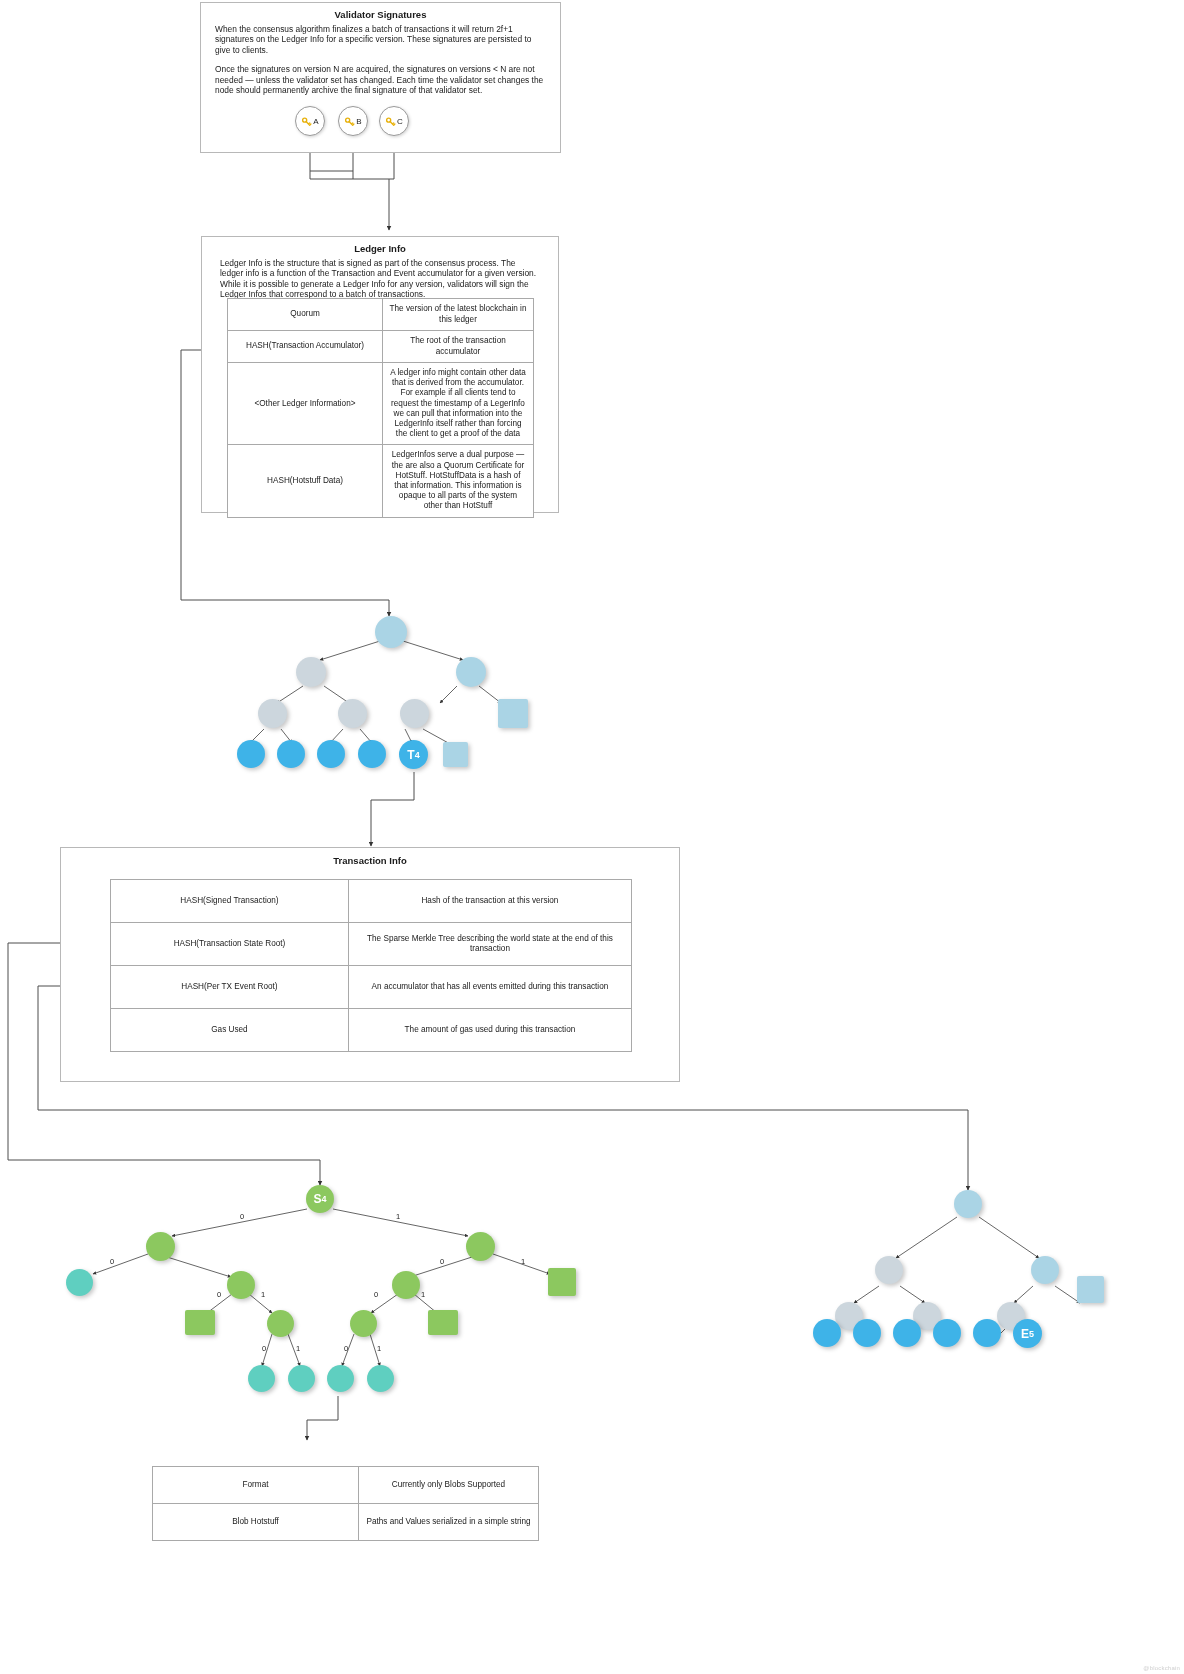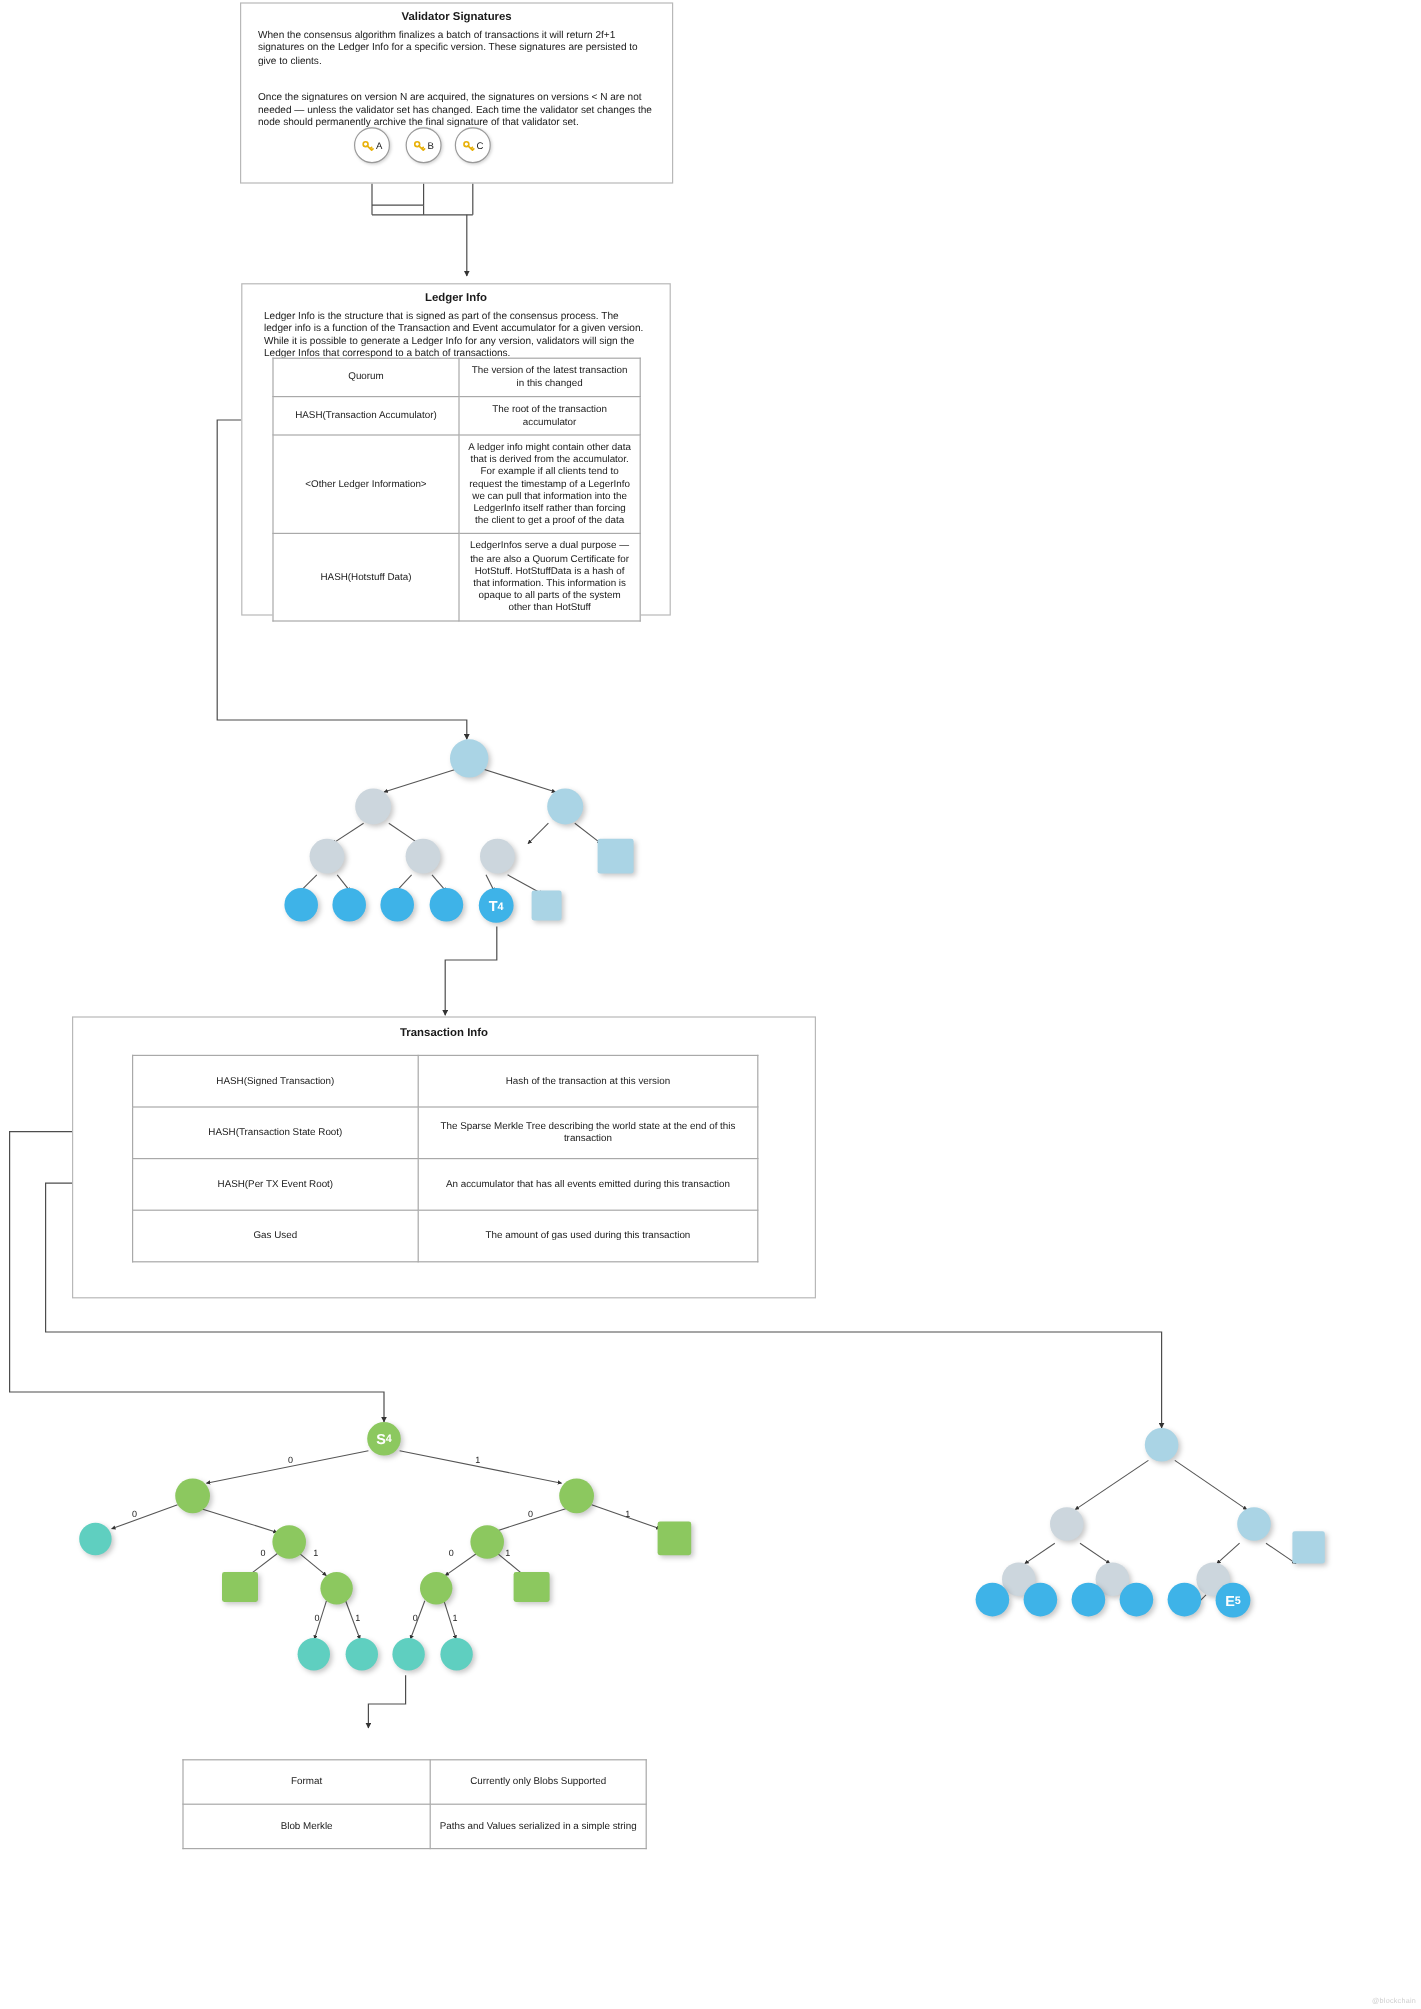--- a/index.html
+++ b/index.html
@@ -39,21 +39,21 @@
     font-size: 9.5px;
     line-height: 12px;
     margin-top: 6px;
   }
   .panel-para {
     font-size: 8.4px;
     line-height: 10.4px;
     margin: 3px 14px 0 14px;
     text-align: left;
   }
-  .panel-para.gap { margin-top: 20px; }
+  .panel-para.gap { margin-top: 9px; }
 
   table.kv {
     border-collapse: collapse;
     table-layout: fixed;
     background: #ffffff;
   }
   table.kv td {
     border: 1px solid #a9a9a9;
     font-size: 8.2px;
     line-height: 10.2px;
@@ -259,21 +259,21 @@
 
   <div class="panel" style="left:201px; top:236px; width:358px; height:277px;">
     <div class="panel-title">Ledger Info</div>
     <div class="panel-para" style="margin-left:18px; margin-right:18px;">Ledger Info is the structure that is signed as part of the consensus process. The ledger info is a function of the Transaction and Event accumulator for a given version. While it is possible to generate a Ledger Info for any version, validators will sign the Ledger Infos that correspond to a batch of transactions.</div>
   </div>
 
   <table class="kv" id="ledger-table">
     <tbody>
         <tr>
       <td class="k" style="height:32px;">Quorum</td>
-      <td class="v">The version of the latest transaction in this changed</td>
+      <td class="v">The version of the latest blockchain in this ledger</td>
     </tr>
     <tr>
       <td class="k" style="height:32px;">HASH(Transaction Accumulator)</td>
       <td class="v">The root of the transaction accumulator</td>
     </tr>
     <tr>
       <td class="k" style="height:76px;">&lt;Other Ledger Information&gt;</td>
       <td class="v">A ledger info might contain other data that is derived from the accumulator. For example if all clients tend to request the timestamp of a LegerInfo we can pull that information into the LedgerInfo itself rather than forcing the client to get a proof of the data</td>
     </tr>
     <tr>
@@ -386,21 +386,21 @@
   </div>
 
 
   <table class="kv" id="acct-table">
     <tbody>
         <tr>
       <td class="k">Format</td>
       <td class="v">Currently only Blobs Supported</td>
     </tr>
     <tr>
-      <td class="k">Blob Merkle</td>
+      <td class="k">Blob Hotstuff</td>
       <td class="v">Paths and Values serialized in a simple string</td>
     </tr>
   </tbody>
     </table>
 
   <div class="watermark">@blockchain</div>
 
 </div>
 
 </body></html>

